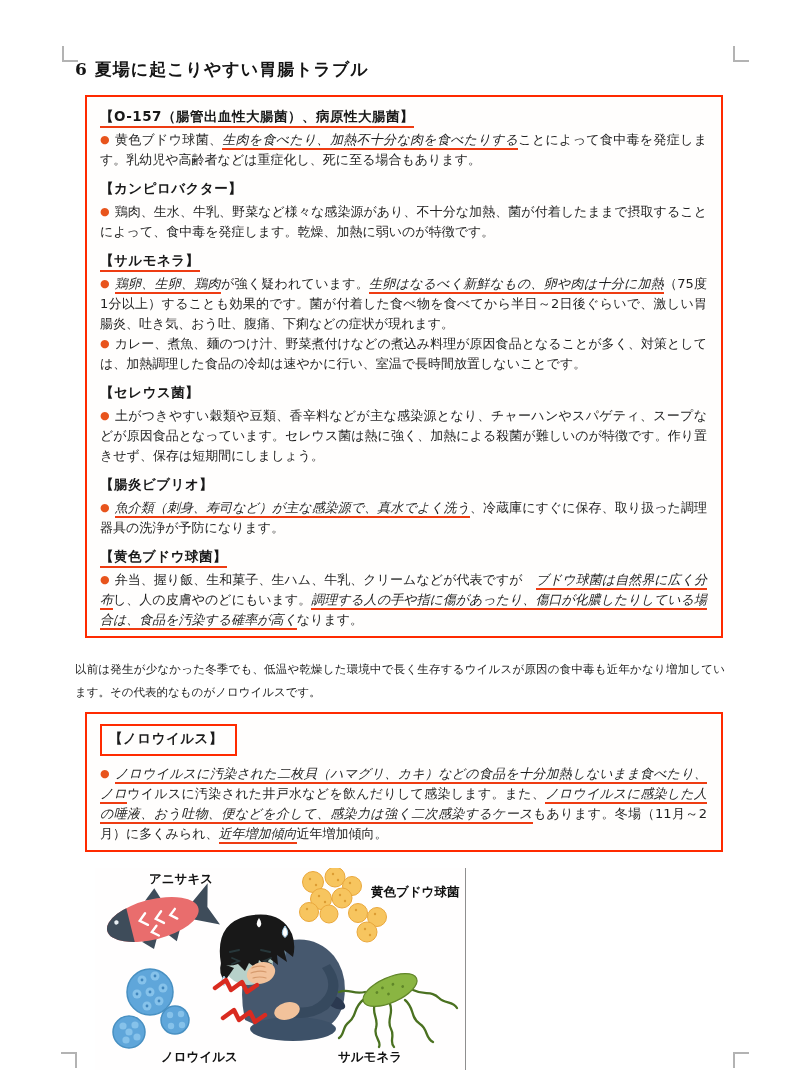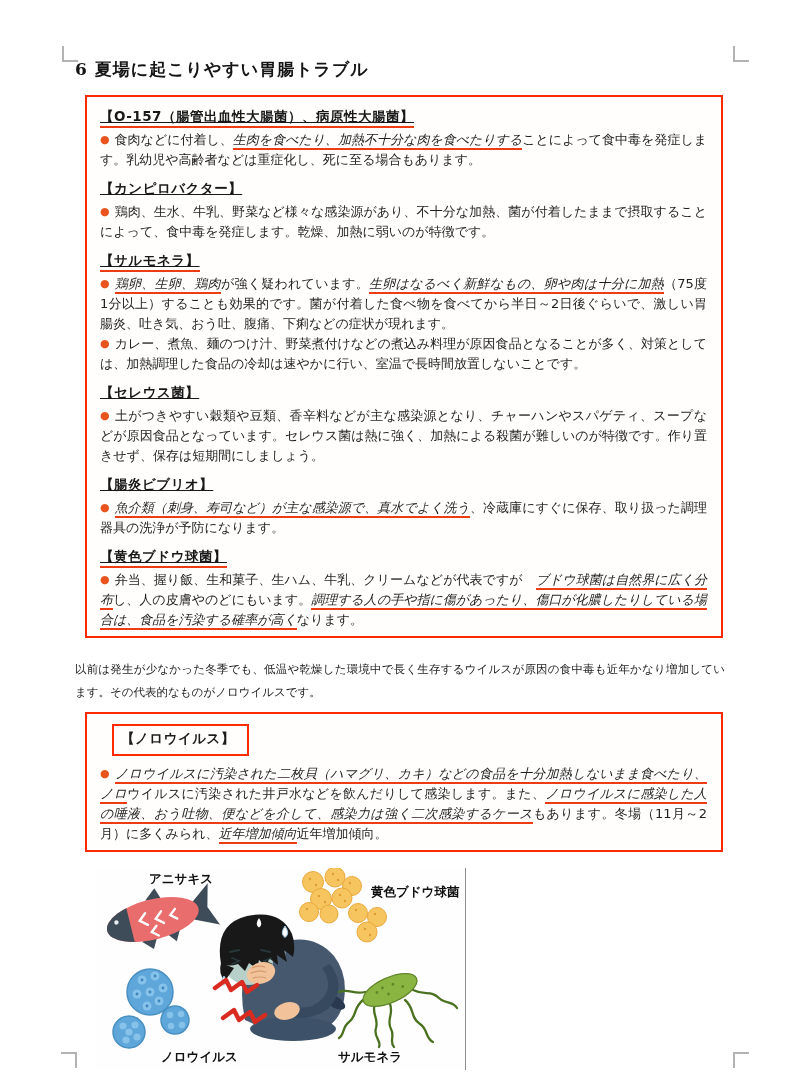--- a/index.html
+++ b/index.html
@@ -14,33 +14,33 @@
 
   h1.doc-title{margin:58px 0 0 75px;font-family:"DejaVu Serif",serif;font-size:17px;
       font-weight:bold;letter-spacing:1px;color:#141414;}
 
   .redbox{margin:14px 0 0 85px;width:638px;box-sizing:border-box;
       border:2px solid #ff2a00;padding:8px 14px 6px 13px;background:#fffefd;}
   .redbox.b1{min-height:530px;}
   .redbox.b2{margin-top:8px;min-height:137px;}
 
   .section h2{font-size:13.5px;line-height:19px;font-weight:bold;color:#181818;
-      margin:9px 0 4px;letter-spacing:.5px;text-decoration:underline;}
+      margin:9px 0 4px;letter-spacing:.5px;}
   .section:first-child h2{margin-top:2px;}
   .u-red{border-bottom:2px solid #ee3c12;padding-bottom:2px;}
   .section p, .b2 p{font-size:13px;line-height:20px;margin:0;color:#1f1f1f;
       text-align:justify;word-break:break-all;}
   .bullet{color:#e8541c;font-size:11px;margin-right:5px;vertical-align:1px;}
   .rud{border-bottom:2px solid #ee3c12;padding-bottom:1px;
       -webkit-box-decoration-break:clone;box-decoration-break:clone;font-style:italic;}
 
   .interlude{margin:20px 8px 0 75px;width:650px;font-size:11.5px;line-height:23px;
       color:#242424;text-align:justify;word-break:break-all;}
 
-  .b2 h2{margin:2px 12px 8px;font-size:13.5px;font-weight:bold;}
+  .b2 h2{margin:2px 0 8px;font-size:13.5px;font-weight:bold;}
   .boxed-head{display:inline-block;border:2px solid #ff2a00;padding:4px 12px 6px 7px;
       letter-spacing:.5px;}
 
   .illus{margin:16px 0 0 95px;width:370px;height:202px;border-right:1px solid #8f8f8f;
       position:relative;background:#fffefe;}
   .illus svg{display:block;}
   .illus text{font-family:"DejaVu Sans",sans-serif;font-weight:bold;font-size:12.5px;fill:#101010;}
 </style>
 </head>
 <body>
@@ -51,21 +51,21 @@
   <div class="cm tr"></div>
   <div class="cm bl"></div>
   <div class="cm br"></div>
 
   <h1 class="doc-title">6 夏場に起こりやすい胃腸トラブル</h1>
 
   <div class="redbox b1">
 
     <div class="section">
       <h2><span class="u-red">【O-157（腸管出血性大腸菌）、病原性大腸菌】</span></h2>
-      <p><span class="bullet">●</span><span><span>食肉などに付着し、</span><span class="rud">生肉を食べたり、加熱不十分な肉を食べたりする</span><span>ことによって食中毒を発症します。乳幼児や高齢者などは重症化し、死に至る場合もあります。</span></span></p>
+      <p><span class="bullet">●</span><span><span>黄色ブドウ球菌、</span><span class="rud">生肉を食べたり、加熱不十分な肉を食べたりする</span><span>ことによって食中毒を発症します。乳幼児や高齢者などは重症化し、死に至る場合もあります。</span></span></p>
     </div>
 
     <div class="section">
       <h2><span>【カンピロバクター】</span></h2>
       <p><span class="bullet">●</span><span><span>鶏肉、生水、牛乳、野菜など様々な感染源があり、不十分な加熱、菌が付着したままで摂取することによって、食中毒を発症します。乾燥、加熱に弱いのが特徴です。</span></span></p>
     </div>
 
     <div class="section">
       <h2><span class="u-red">【サルモネラ】</span></h2>
       <p><span class="bullet">●</span><span><span class="rud">鶏卵、生卵、鶏肉</span><span>が強く疑われています。</span><span class="rud">生卵はなるべく新鮮なもの、卵や肉は十分に加熱</span><span>（75度　1分以上）することも効果的です。菌が付着した食べ物を食べてから半日～2日後ぐらいで、激しい胃腸炎、吐き気、おう吐、腹痛、下痢などの症状が現れます。</span></span></p>

